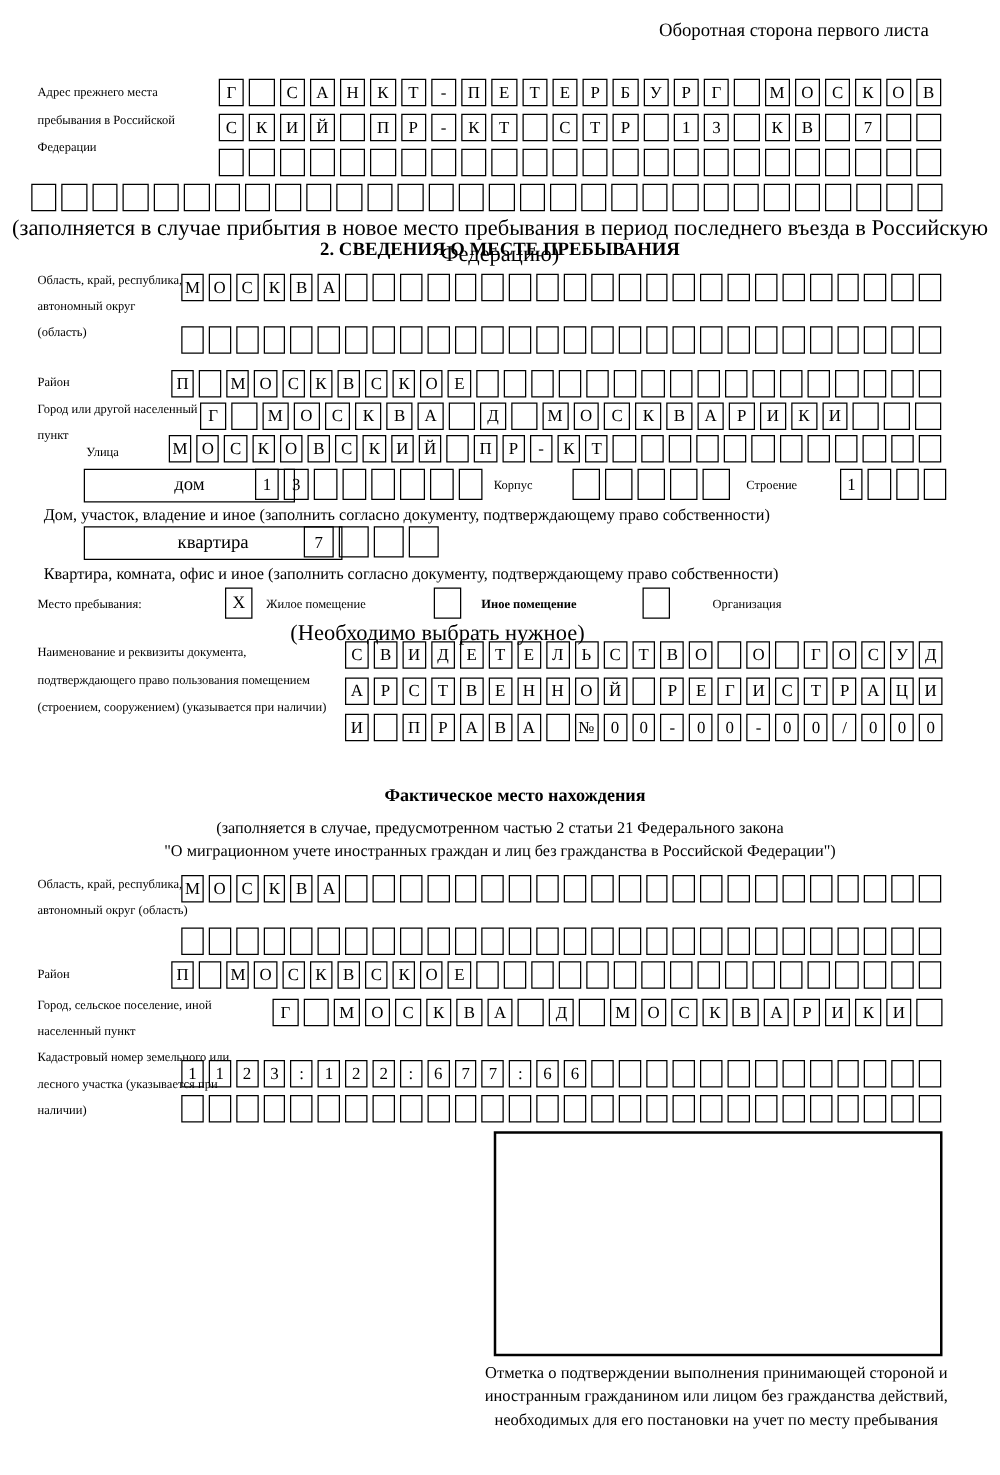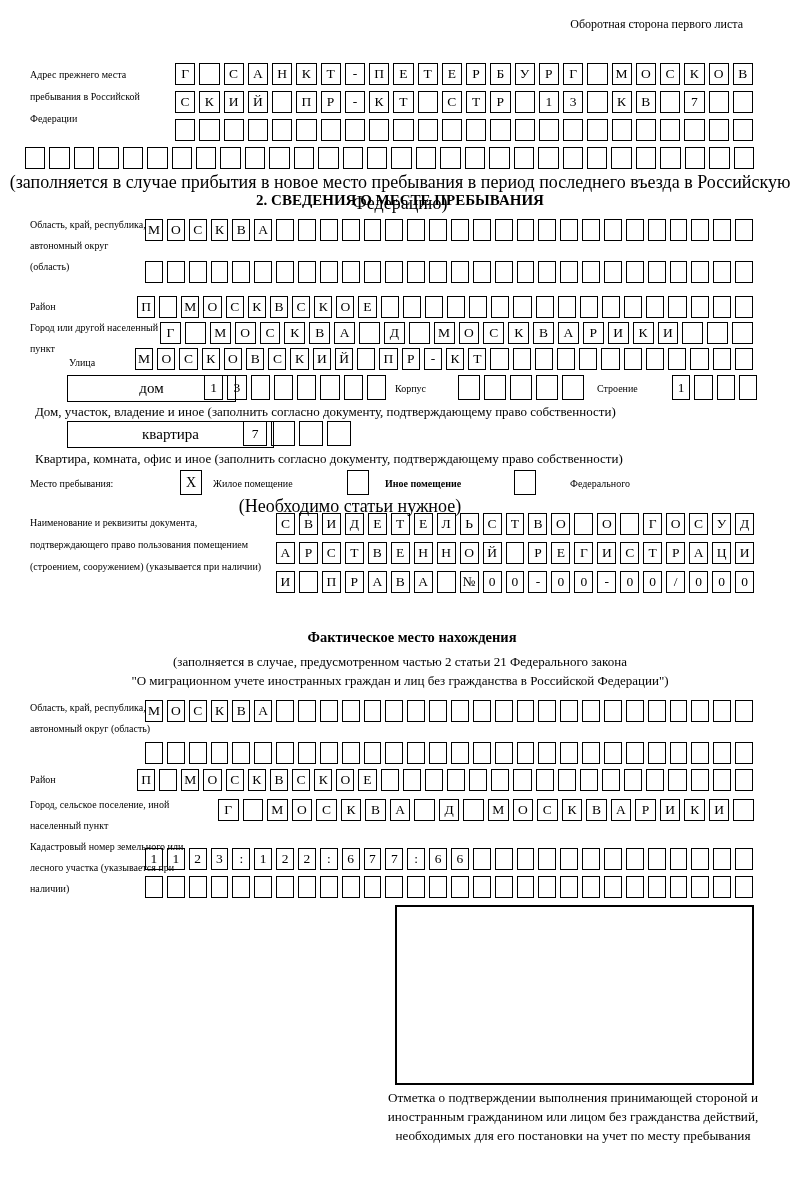--- a/index.html
+++ b/index.html
@@ -28,21 +28,21 @@
   .cbox{
     border:1.5px solid #000;width:20px;height:23px;
     display:flex;align-items:center;justify-content:center;
     font-size:14px;
   }
   .bigbox{border:2px solid #000;background:#fff;}
 </style>
 </head>
 <body>
 
-<div class="abs" style="top:17px;right:57px;font-size:12px;">Оборотная сторона первого листа</div>
+<div class="abs" style="top:17px;right:57px;font-size:15px;">Оборотная сторона первого листа</div>
 
 <div class="abs lbl" style="top:64px;left:30px;width:145px;line-height:22px;">Адрес прежнего места пребывания в Российской Федерации</div>
 <div class="abs cellrow" style="top: 63px; left: 175px; width: 578px; grid-template-columns: repeat(24, 1fr);">
     <span class="cell">Г</span>
     <span class="cell"></span>
     <span class="cell">С</span>
     <span class="cell">А</span>
     <span class="cell">Н</span>
     <span class="cell">К</span>
     <span class="cell">Т</span>
@@ -342,22 +342,22 @@
     <span class="cell"></span>
   </div>
 <div class="abs" style="top:451px;left:35px;font-size:13px;">Квартира, комната, офис и иное (заполнить согласно документу, подтверждающему право собственности)</div>
 
 <div class="abs lbl" style="top:473px;left:30px;">Место пребывания:</div>
 <div class="abs cbox" style="top:470px;left:180px;">X</div>
 <div class="abs lbl" style="top:473px;left:213px;">Жилое помещение</div>
 <div class="abs cbox" style="top:470px;left:347px;"></div>
 <div class="abs lbl" style="top:473px;left:385px;font-weight:bold;">Иное помещение</div>
 <div class="abs cbox" style="top:470px;left:514px;"></div>
-<div class="abs lbl" style="top:473px;left:570px;">Федерального</div>
-<div class="abs cap center" style="top:496px;left:190px;width:320px;">(Необходимо статьи нужное)</div>
+<div class="abs lbl" style="top:473px;left:570px;">Организация</div>
+<div class="abs cap center" style="top:496px;left:190px;width:320px;">(Необходимо выбрать нужное)</div>
 
 <div class="abs lbl" style="top:512px;left:30px;width:238px;line-height:22px;">Наименование и реквизиты документа, подтверждающего право пользования помещением (строением, сооружением) (указывается при наличии)</div>
 <div class="abs cellrow" style="top: 513px; left: 276px; width: 478px; grid-template-columns: repeat(21, 1fr);">
     <span class="cell">С</span>
     <span class="cell">В</span>
     <span class="cell">И</span>
     <span class="cell">Д</span>
     <span class="cell">Е</span>
     <span class="cell">Т</span>
     <span class="cell">Е</span>

